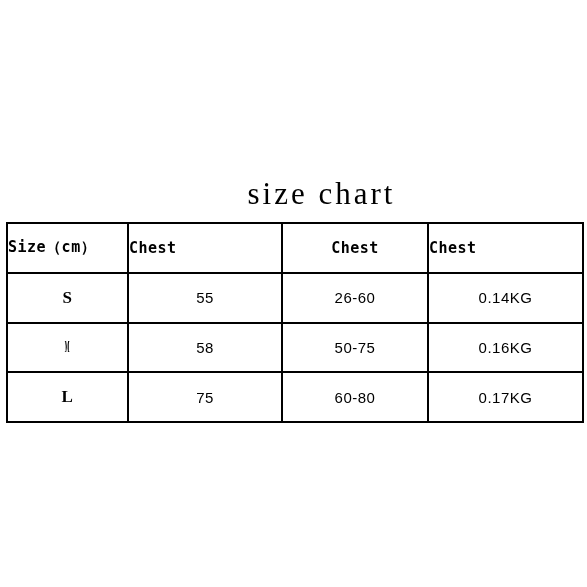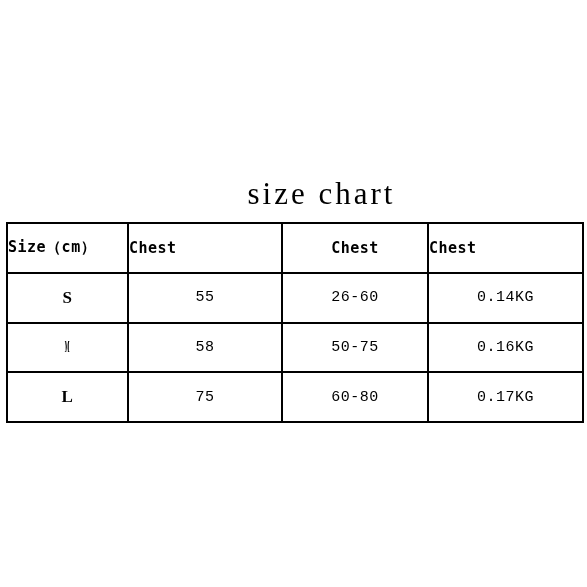--- a/index.html
+++ b/index.html
@@ -97,21 +97,21 @@
     letter-spacing: 0.5px;
   }
   .glyph-squeeze {
     display: inline-block;
     transform: scaleX(0.30);
     transform-origin: center center;
     font-weight: 700;
   }
 
   .cell-num {
-    font-family: Liberation Mono, monospace;
+    font-family: Liberation Sans, sans-serif;
     font-size: 15px;
     font-weight: 400;
     text-align: center;
     letter-spacing: 0.5px;
   }
 </style>
 </head>
 <body>
 
 <div id="page-root">

